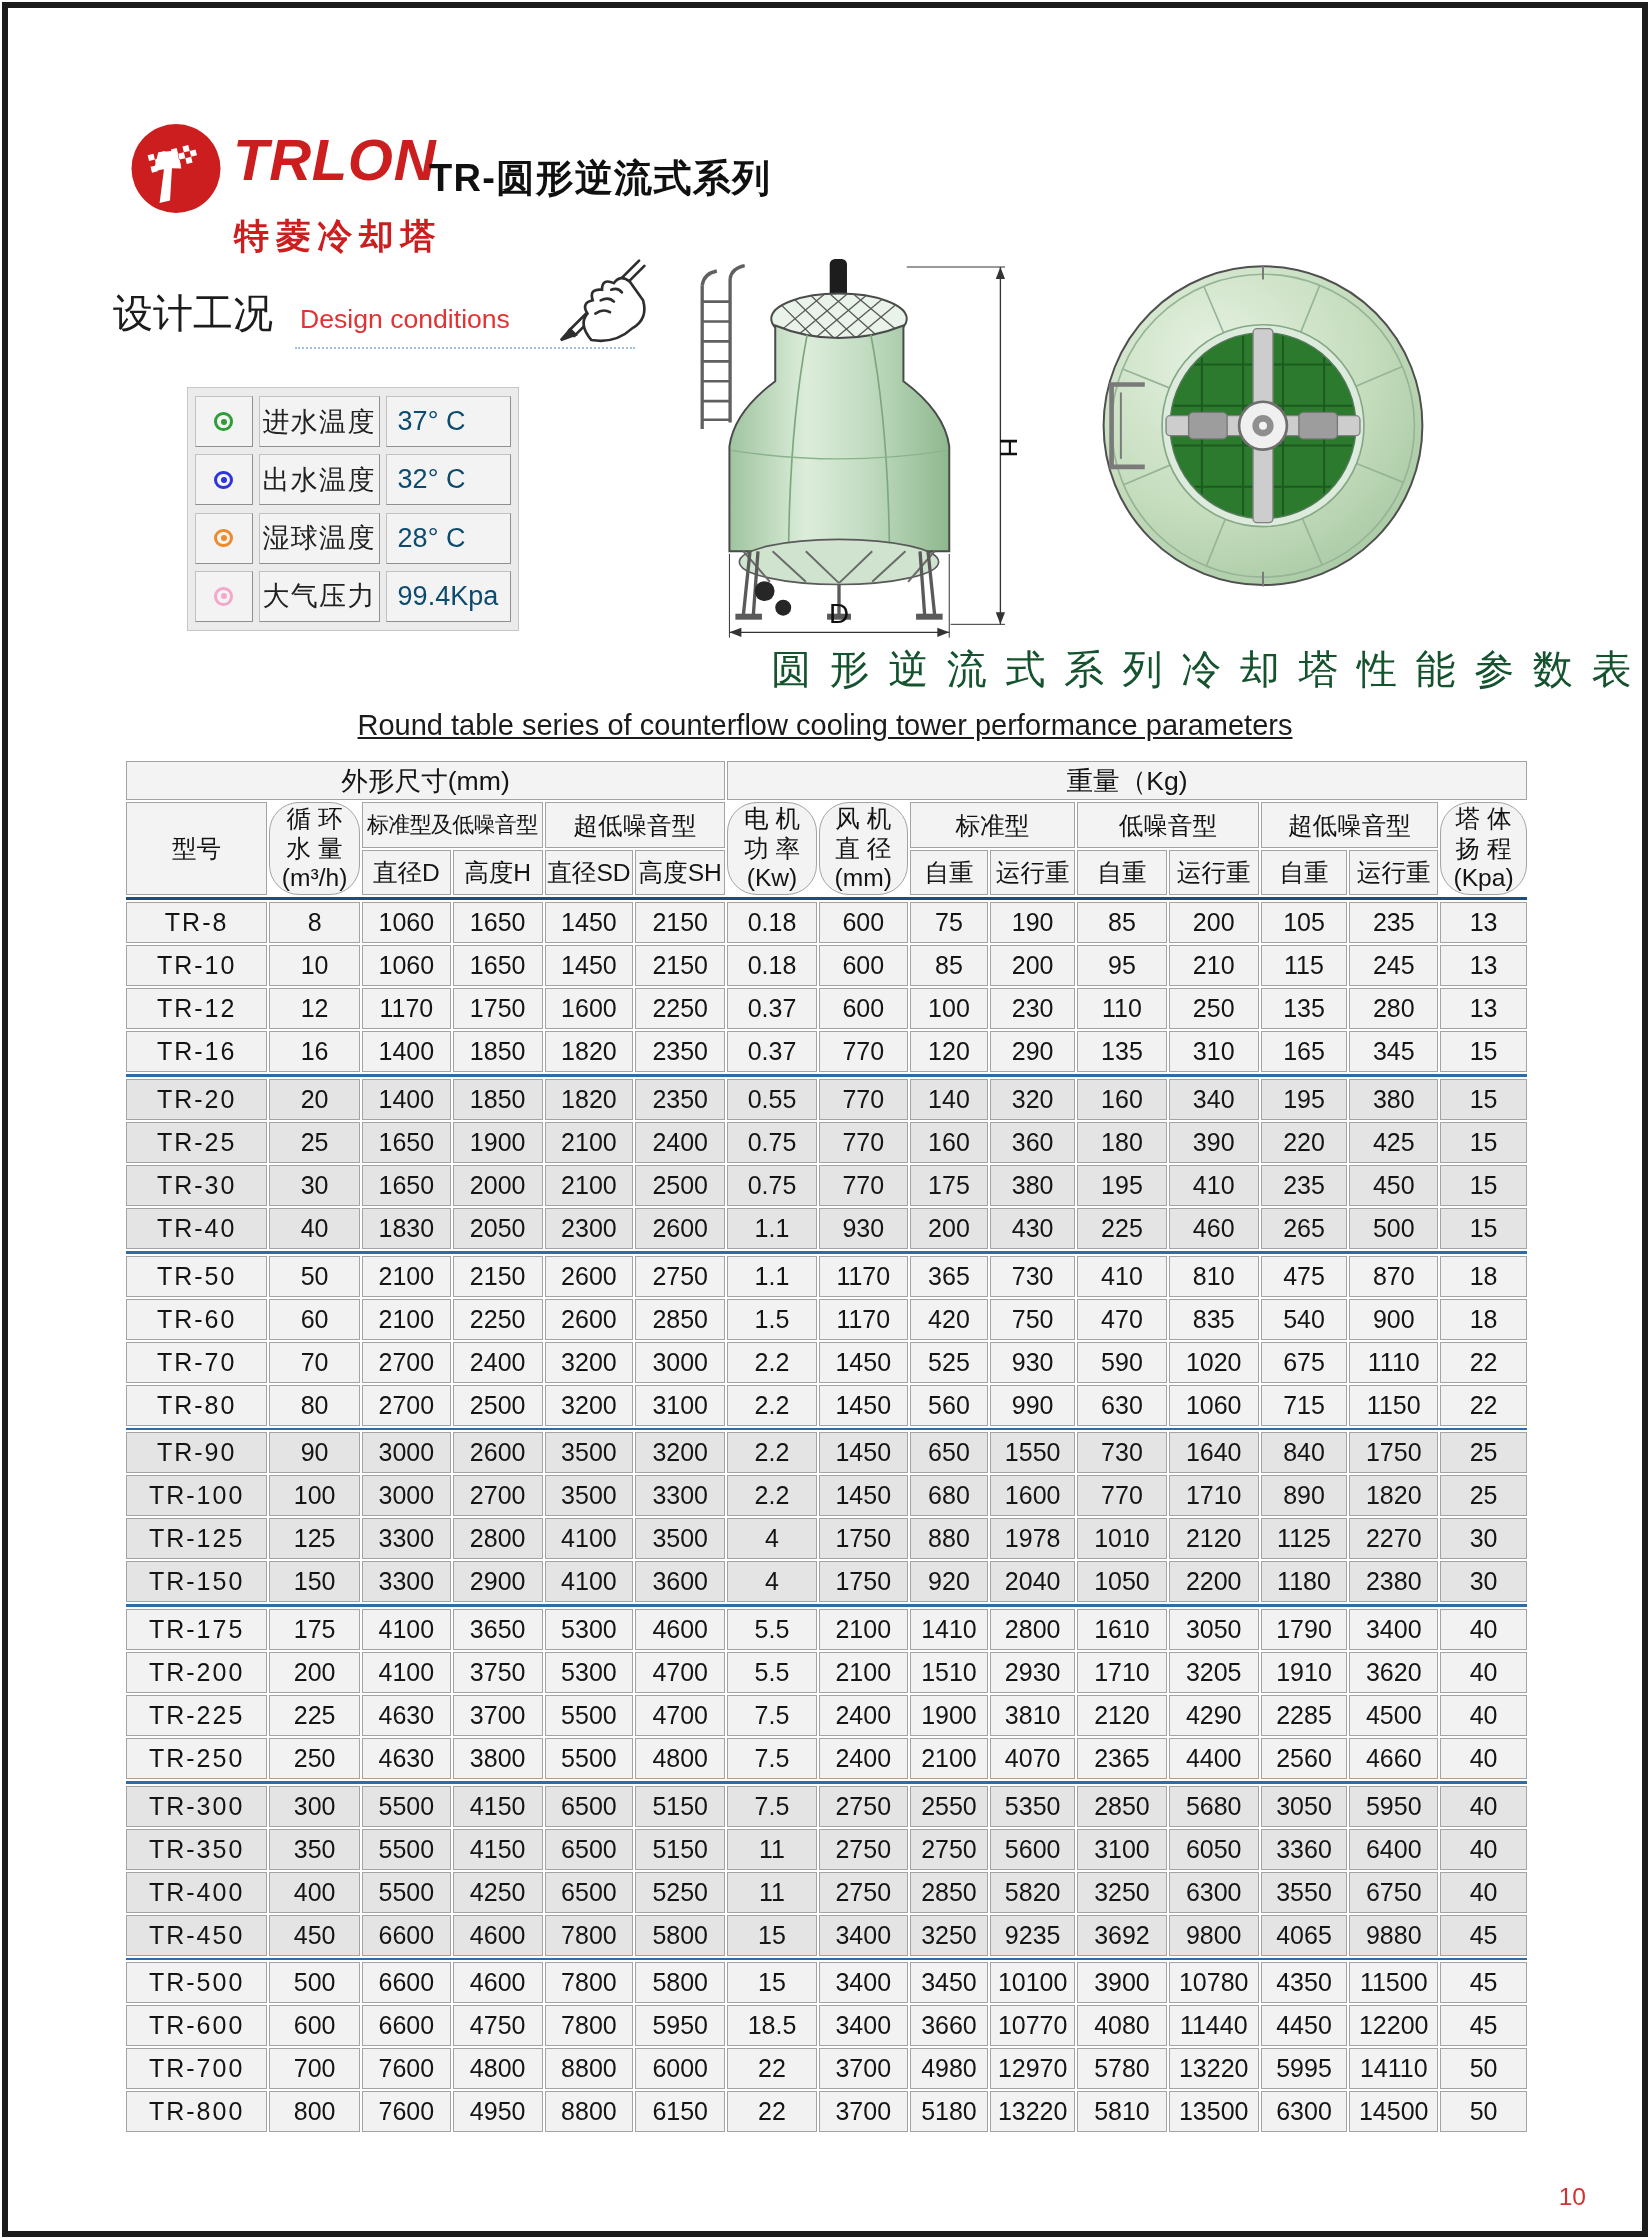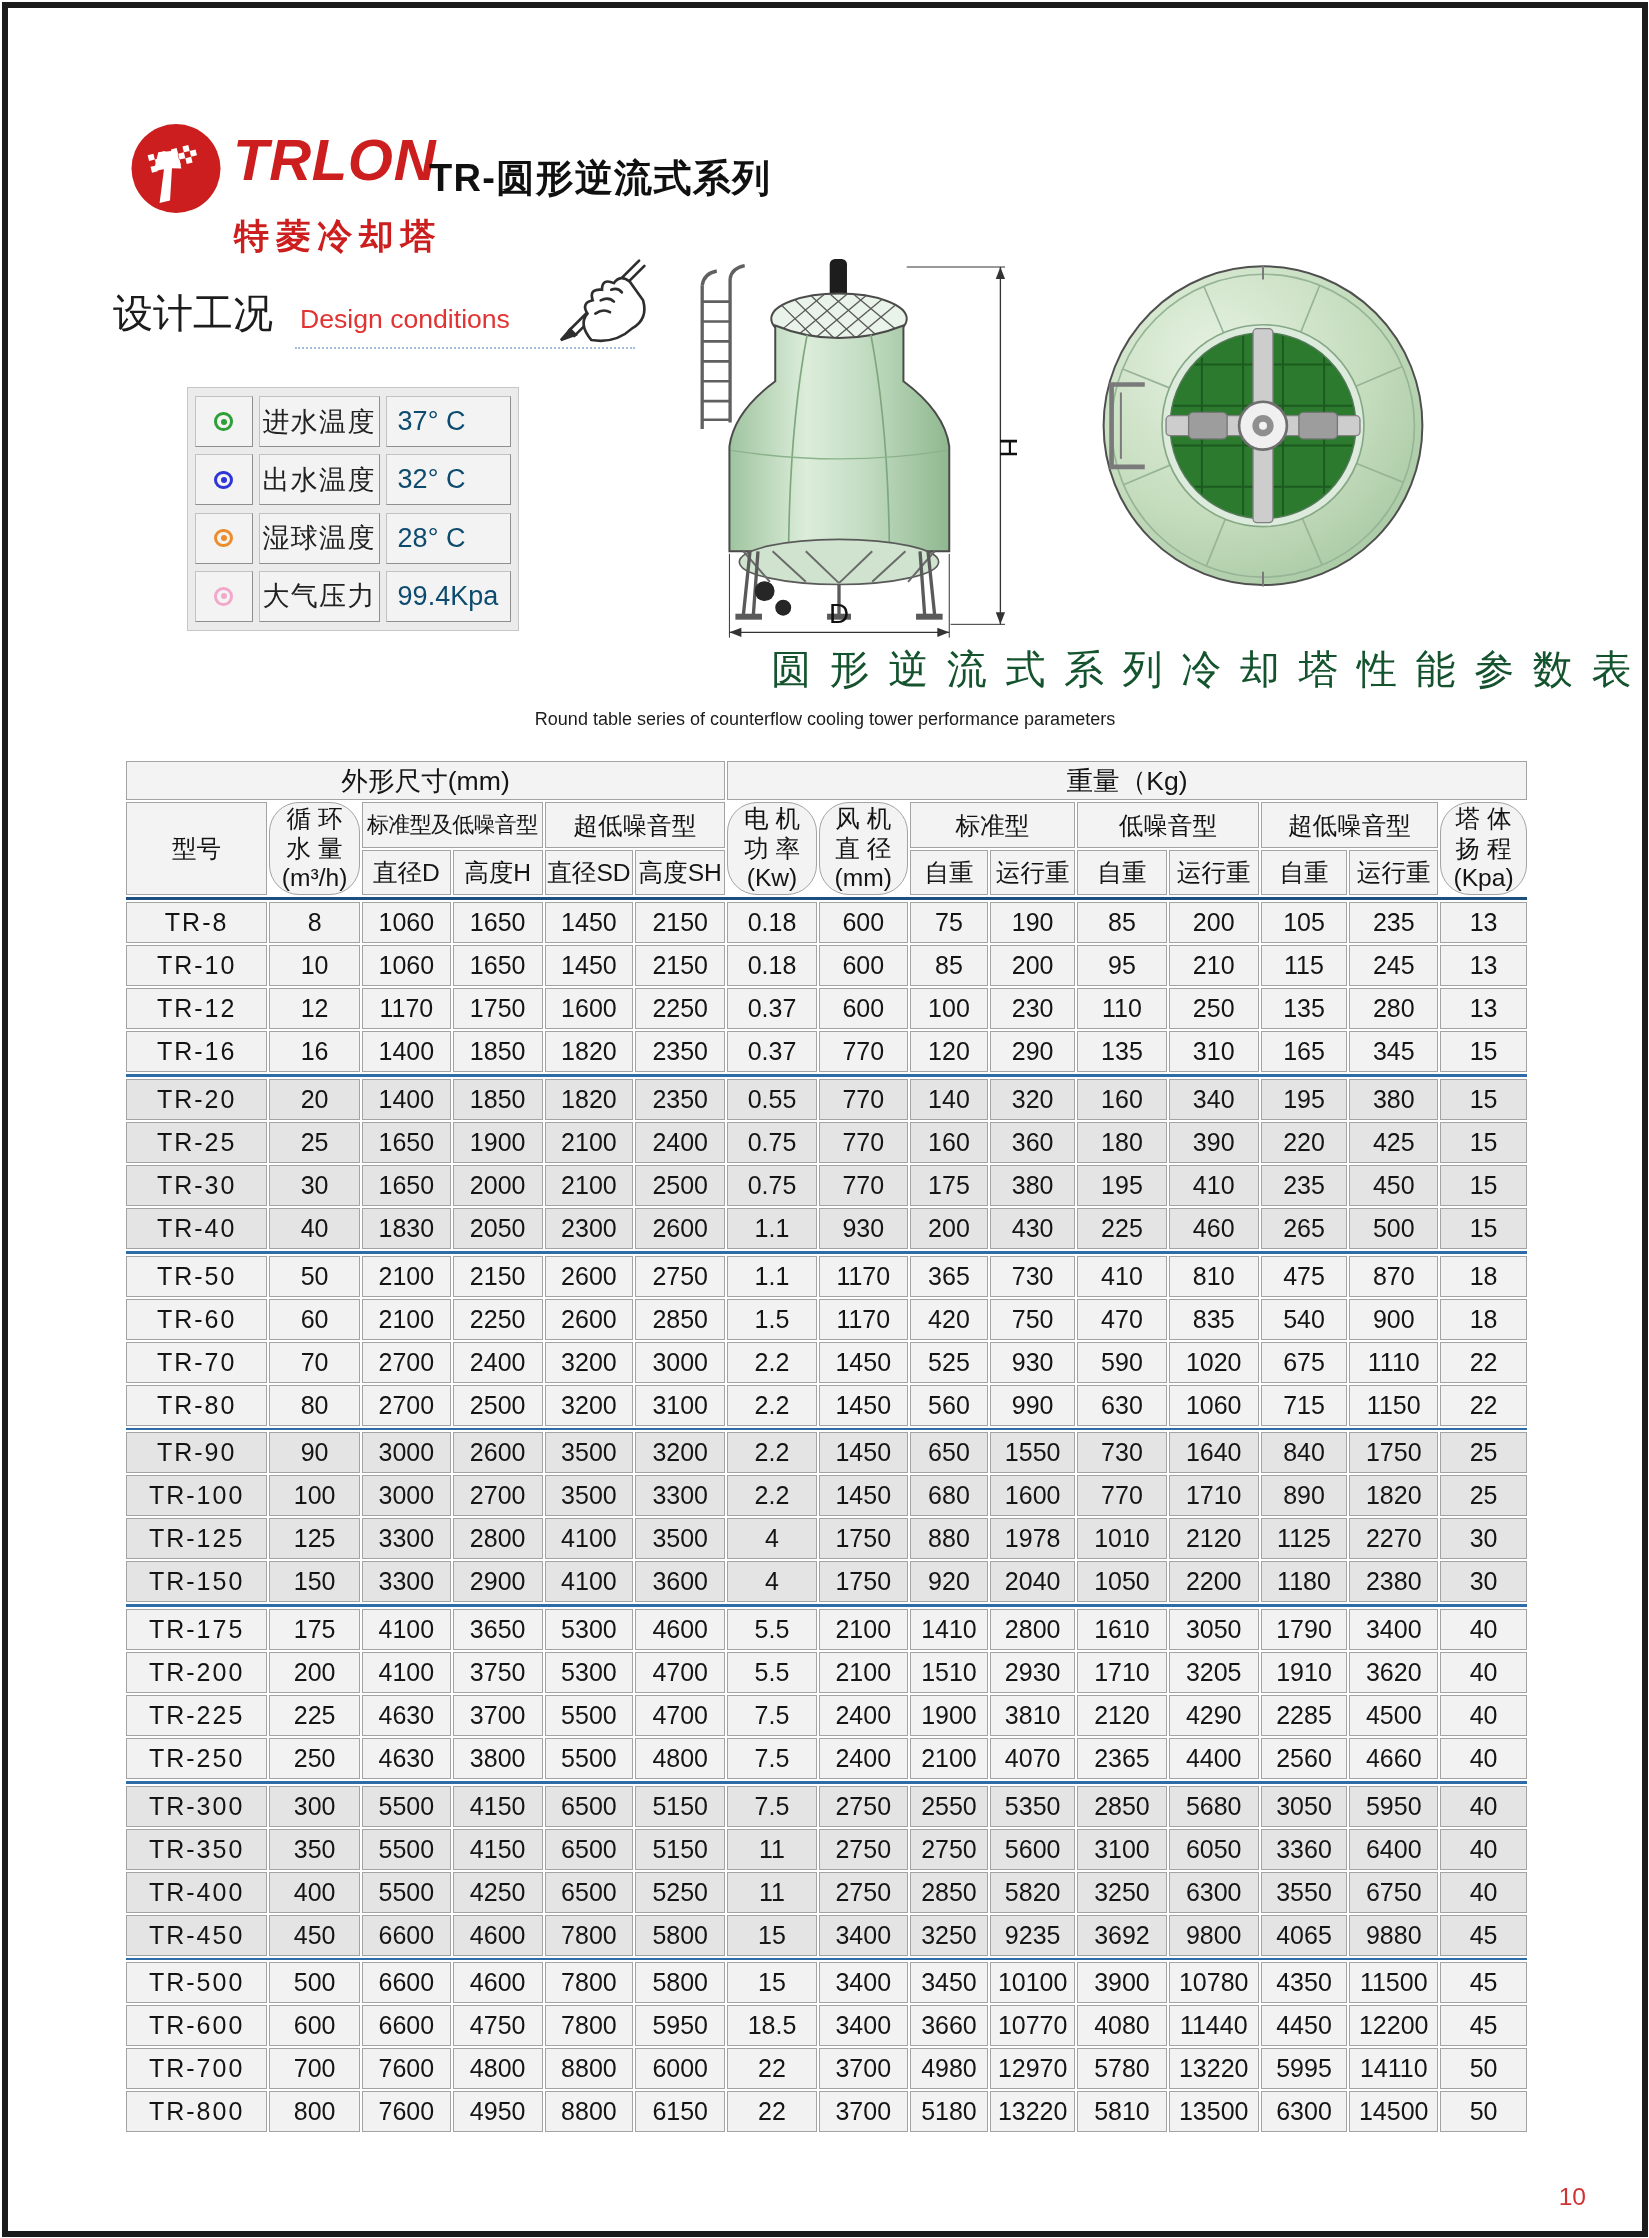--- a/index.html
+++ b/index.html
@@ -29,21 +29,21 @@
   .dc-value { flex:1; justify-content:flex-start; padding-left:11px; font-size:27px; color:#0c4a6e; white-space:nowrap; }
   .bullseye { width:18.6px; height:18.6px; border:3.3px solid; border-radius:50%; display:flex; align-items:center; justify-content:center; box-sizing:border-box; }
   .bullseye .dot { width:6px; height:6px; border-radius:50%; }
 
   
   .tower-side { position:absolute; left:665px; top:251px; width:352px; height:392px; }
   .tower-top  { position:absolute; left:1089px; top:253px; width:348px; height:348px; }
 
   
   .perf-title { position:absolute; left:0; right:0; top:642px; text-align:right; font-size:40px; color:#14532d; letter-spacing:18.6px; text-indent:18.6px; white-space:nowrap; }
-  .perf-sub { position:absolute; left:0; right:0; top:709px; text-align:center; font-size:18px; color:#1b1b1b; }
+  .perf-sub { position:absolute; left:0; right:0; top:709px; text-align:center; font-size:29px; color:#1b1b1b;text-decoration:underline; }
 
   table.perf { position:absolute; left:124px; top:759px; width:1405px; border-collapse:separate; border-spacing:2.7px; table-layout:fixed; }
   table.perf th, table.perf td {
     border:1.3px solid #a3a3a3; background:#f3f3f3; text-align:center; vertical-align:middle;
     padding:0; color:#141414; font-weight:normal; overflow:hidden;
   }
   thead th { font-size:24.6px; }
   tr.hrow1 th { height:37px; font-size:26.6px; }
   tr.hrow2 th { height:44px; }
   tr.hrow3 th { height:43px; }

